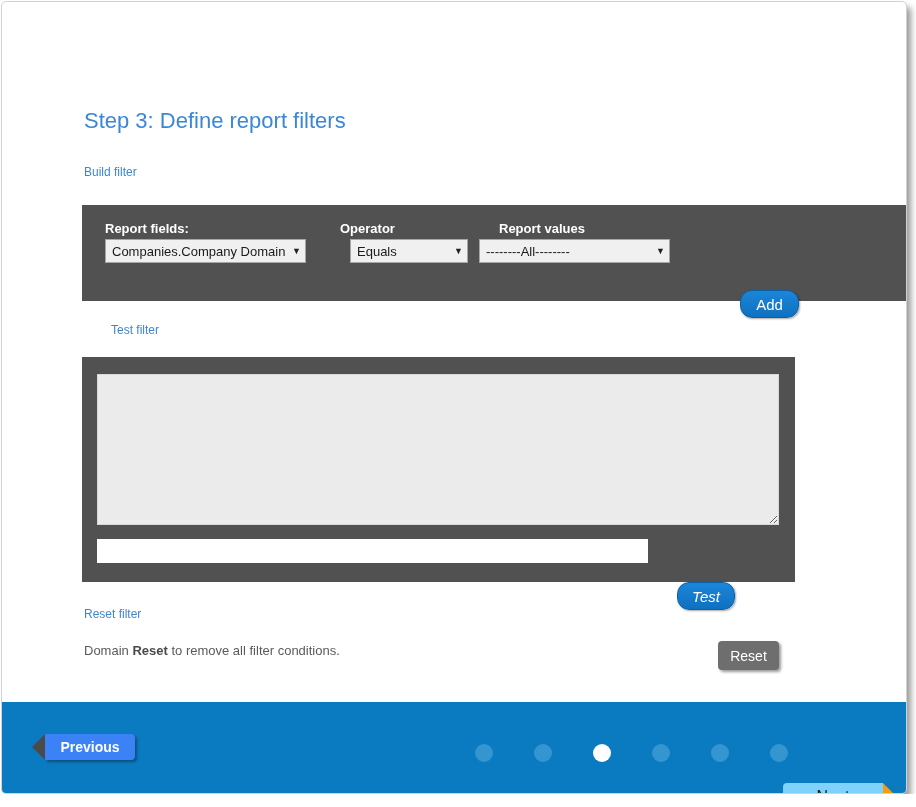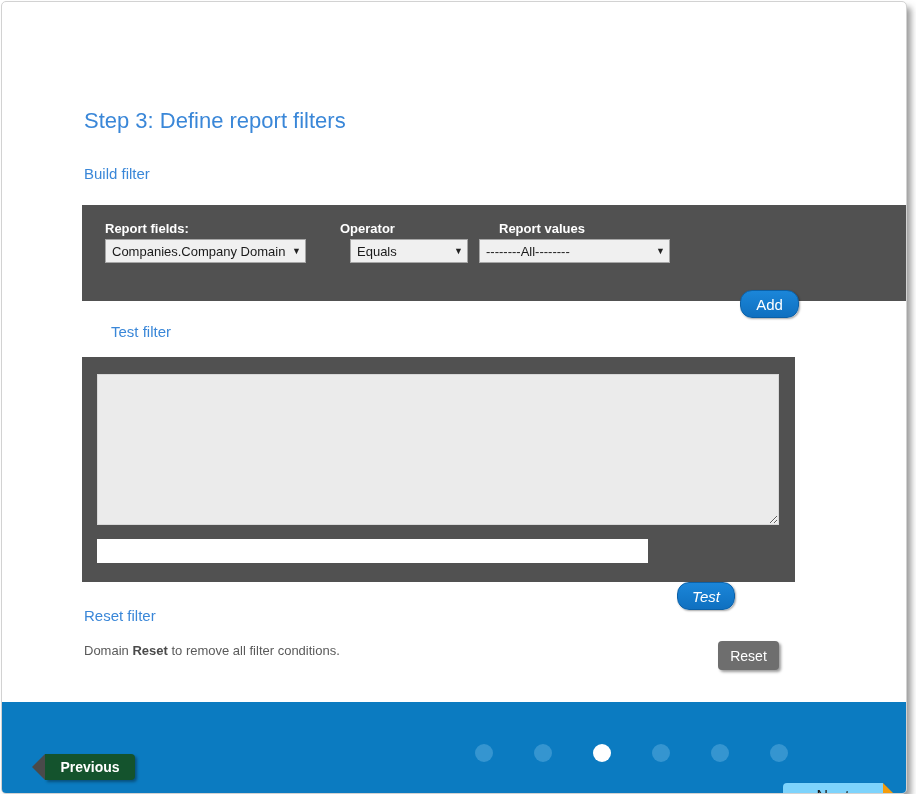--- a/index.html
+++ b/index.html
@@ -17,21 +17,21 @@
   }
   .page-title {
     position: absolute; left: 14px; top: 13px;
     font-size: 30px; font-weight: 300; color: #3a87d8; letter-spacing: 0.5px;
   }
   .step-heading {
     position: absolute; left: 82px; top: 106px;
     font-size: 22px; font-weight: 300; color: #3a87d8;
   }
   .section-heading {
-    font-size: 15px; font-weight: 300; color: #3a87d8; position: absolute; left: 82px;
+    font-size: 12px; font-weight: 300; color: #3a87d8; position: absolute; left: 82px;
   }
   .h-build { top: 163px; }
   .h-test  { top: 321px; margin-left: 27px; }
   .h-reset { top: 605px; }
 
   
   .build-bar {
     position: absolute; left: 80px; right: 0; top: 203px; height: 96px;
     background: #515151;
   }
@@ -99,22 +99,22 @@
     box-shadow: 2px 2px 3px rgba(0,0,0,0.4);
   }
 
   
   .footer-bar {
     position: absolute; left: 0; right: 0; top: 700px; height: 93px;
     background: #0b7bc1;
     border-radius: 0 0 4px 4px;
   }
   .btn-prev {
-    position: absolute; left: 43px; top: 52px; width: 90px; height: 26px;
-    background: #14532d; border-radius: 0 4px 4px 0;
+    position: absolute; left: 43px; top: 32px; width: 90px; height: 26px;
+    background: #3b82f6; border-radius: 0 4px 4px 0;
     color: #ffffff; font-size: 14px; font-weight: bold;
     display: flex; align-items: center; justify-content: center;
     cursor: pointer;
     box-shadow: 2px 2px 3px rgba(0,0,0,0.35);
   }
   .btn-prev::before {
     content: ""; position: absolute; left: -13px; top: 0;
     border-top: 13px solid transparent; border-bottom: 13px solid transparent;
     border-right: 13px solid #4a4a4a;
   }

